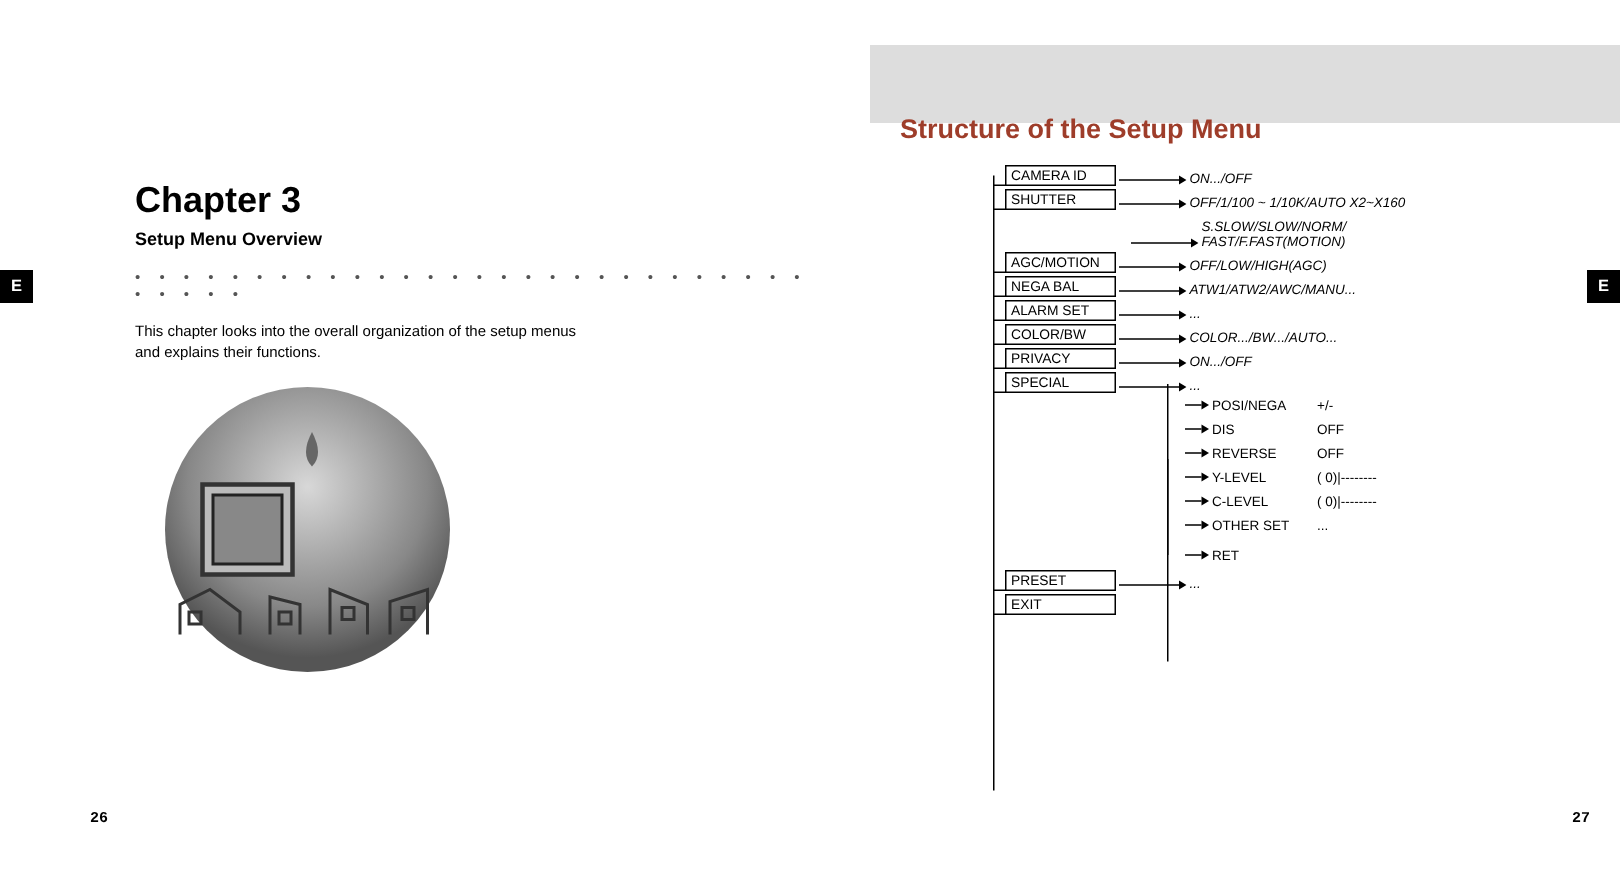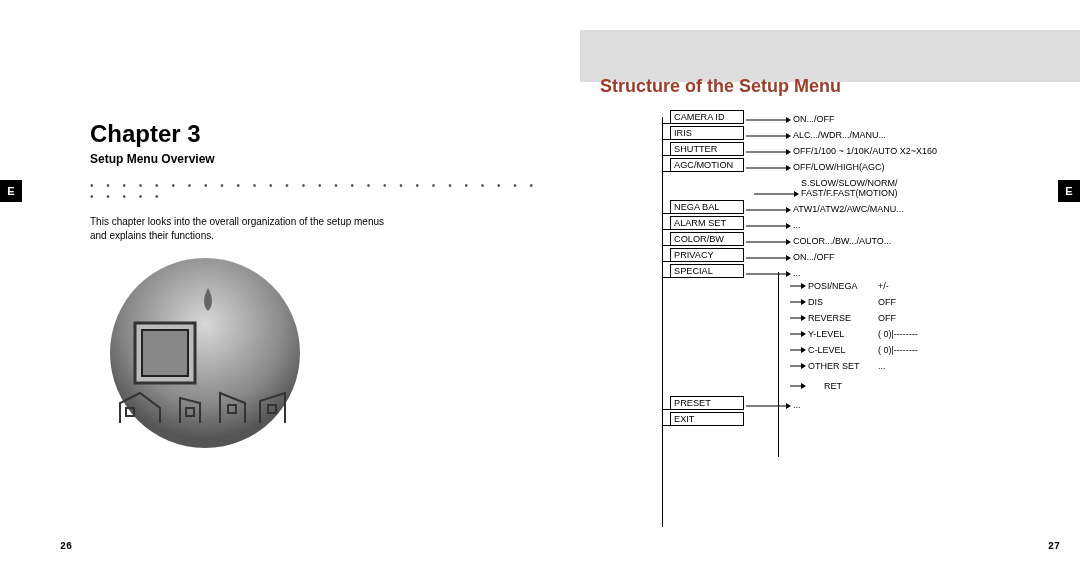--- a/index.html
+++ b/index.html
@@ -129,20 +129,21 @@
     display: inline-flex;
     align-items: center;
     margin: 0 2px 0 2px;
     vertical-align: middle;
   }
   .arrow svg { display:block; }
   .opt {
     font-size: 9px;
     display: inline-block;
     padding-top: 1px;
+    font-style: italic;
   }
   .sub-row {
     display:flex;
     align-items:center;
     min-height:16px;
     position: relative;
   }
   .sub-label { display:inline-block; min-width: 70px; font-size: 9px; }
   .sub-val { font-size: 9px; }
   .note {
@@ -213,61 +214,50 @@
           <span class="arrow">
             <svg width="45" height="8">
               <line x1="0" y1="4" x2="40" y2="4" stroke="#000"></line>
               <polygon points="40,1 45,4 40,7" fill="#000"></polygon>
             </svg>
           </span>
           <span class="opt">ON.../OFF</span>
         </div>
         <div class="row">
           <span style="display:inline-block;width:8px;border-top:1px solid #000;margin-top:8px;margin-left:-8px;"></span>
-          <span class="box">IRIS</span>
-          <span class="arrow">
-            <svg width="45" height="8">
-              <line x1="0" y1="4" x2="40" y2="4" stroke="#000"></line>
-              <polygon points="40,1 45,4 40,7" fill="#000"></polygon>
-            </svg>
-          </span>
-          <span class="opt">ALC.../WDR.../MANU...</span>
-        </div>
-        <div class="row">
-          <span style="display:inline-block;width:8px;border-top:1px solid #000;margin-top:8px;margin-left:-8px;"></span>
           <span class="box">SHUTTER</span>
           <span class="arrow">
             <svg width="45" height="8">
               <line x1="0" y1="4" x2="40" y2="4" stroke="#000"></line>
               <polygon points="40,1 45,4 40,7" fill="#000"></polygon>
             </svg>
           </span>
           <span class="opt">OFF/1/100 ~ 1/10K/AUTO X2~X160</span>
-        </div>
-        <div class="row">
-          <span style="display:inline-block;width:8px;border-top:1px solid #000;margin-top:8px;margin-left:-8px;"></span>
-          <span class="box">AGC/MOTION</span>
-          <span class="arrow">
-            <svg width="45" height="8">
-              <line x1="0" y1="4" x2="40" y2="4" stroke="#000"></line>
-              <polygon points="40,1 45,4 40,7" fill="#000"></polygon>
-            </svg>
-          </span>
-          <span class="opt">OFF/LOW/HIGH(AGC)</span>
         </div>
         <div class="row" style="min-height:26px;">
           <span style="width:82px"></span>
           <span class="arrow">
             <svg width="45" height="8">
               <line x1="0" y1="4" x2="40" y2="4" stroke="#000"></line>
               <polygon points="40,1 45,4 40,7" fill="#000"></polygon>
             </svg>
           </span>
           <span class="opt" style="white-space:pre-line;">S.SLOW/SLOW/NORM/
 FAST/F.FAST(MOTION)</span>
+        </div>
+        <div class="row">
+          <span style="display:inline-block;width:8px;border-top:1px solid #000;margin-top:8px;margin-left:-8px;"></span>
+          <span class="box">AGC/MOTION</span>
+          <span class="arrow">
+            <svg width="45" height="8">
+              <line x1="0" y1="4" x2="40" y2="4" stroke="#000"></line>
+              <polygon points="40,1 45,4 40,7" fill="#000"></polygon>
+            </svg>
+          </span>
+          <span class="opt">OFF/LOW/HIGH(AGC)</span>
         </div>
         <div class="row">
           <span style="display:inline-block;width:8px;border-top:1px solid #000;margin-top:8px;margin-left:-8px;"></span>
           <span class="box">NEGA BAL</span>
           <span class="arrow">
             <svg width="45" height="8">
               <line x1="0" y1="4" x2="40" y2="4" stroke="#000"></line>
               <polygon points="40,1 45,4 40,7" fill="#000"></polygon>
             </svg>
           </span>
@@ -394,21 +384,21 @@
 
     <div class="sub-row" style="margin-top:4px; position:relative;">
       <div class="vline" style="left:108px; top:-56px; height:64px;"></div>
       <span style="width:118px;"></span>
       <span class="arrow">
           <svg width="16" height="8">
             <line x1="0" y1="4" x2="11" y2="4" stroke="#000"></line>
             <polygon points="11,1 16,4 11,7" fill="#000"></polygon>
           </svg>
         </span>
-      <span class="ret" style="margin-left:16px;">RET</span>
+      <span class="ret" style="margin-left:0;">RET</span>
     </div>
 
     <div id="tail-rows">
         <div class="row">
           <span style="display:inline-block;width:8px;border-top:1px solid #000;margin-top:8px;margin-left:-8px;"></span>
           <span class="box">PRESET</span>
           <span class="arrow">
             <svg width="45" height="8">
               <line x1="0" y1="4" x2="40" y2="4" stroke="#000"></line>
               <polygon points="40,1 45,4 40,7" fill="#000"></polygon>

